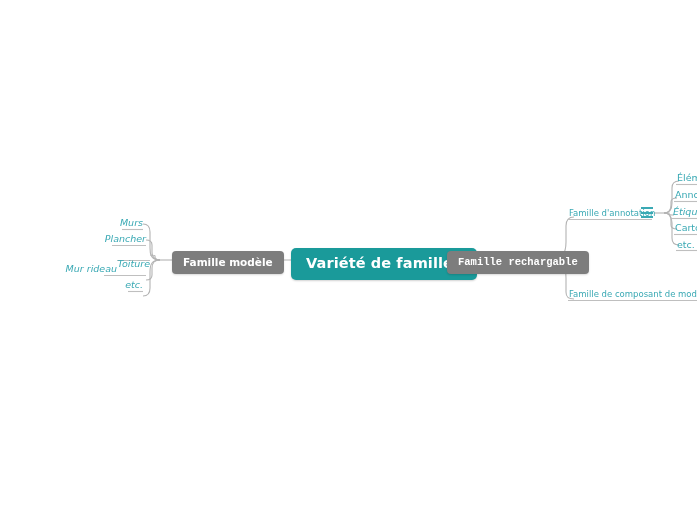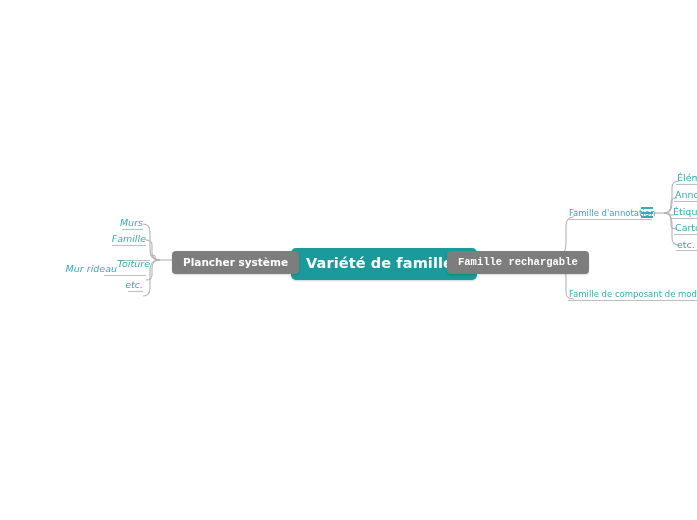--- a/index.html
+++ b/index.html
@@ -155,28 +155,28 @@
     <line class="underline" x1="672" y1="218.5" x2="697" y2="218.5"></line>
     <line class="underline" x1="674" y1="234.5" x2="697" y2="234.5"></line>
     <line class="underline" x1="676" y1="250.5" x2="697" y2="250.5"></line>
   </svg>
 
   <div class="node root" style="left:291px; top:248px;">
     <span>Variété de familles</span>
   </div>
 
   <div class="node branch" style="left:172px; top:251px;">
-    <span>Plancher système</span>
+    <span>Famille modèle</span>
   </div>
 
   <div class="leaf left" style="right:554px; top:218px;">
     <span>Murs</span>
   </div>
   <div class="leaf left" style="right:551px; top:234px;">
-    <span>Famille</span>
+    <span>Plancher</span>
   </div>
   <div class="leaf left" style="right:547px; top:259px;">
     <span>Toiture</span>
   </div>
   <div class="leaf left" style="right:580px; top:264px;">
     <span>Mur rideau</span>
   </div>
   <div class="leaf left" style="right:554px; top:280px;">
     <span>etc.</span>
   </div>
@@ -198,21 +198,21 @@
   <div class="sub-branch" style="left:569px; top:290px;">
     <span>Famille de composant de modèle</span>
   </div>
 
   <div class="leaf right" style="left:677px; top:173px;">
     <span>Éléme</span>
   </div>
   <div class="leaf right" style="left:675px; top:190px;">
     <span>Anno</span>
   </div>
-  <div class="leaf right" style="left:673px; top:207px;">
+  <div class="leaf right" style="left:673px; top:207px;font-style:italic;">
     <span>Étiqu</span>
   </div>
   <div class="leaf right" style="left:675px; top:223px;">
     <span>Carto</span>
   </div>
   <div class="leaf right" style="left:677px; top:240px;">
     <span>etc.</span>
   </div>
 
 </div>

